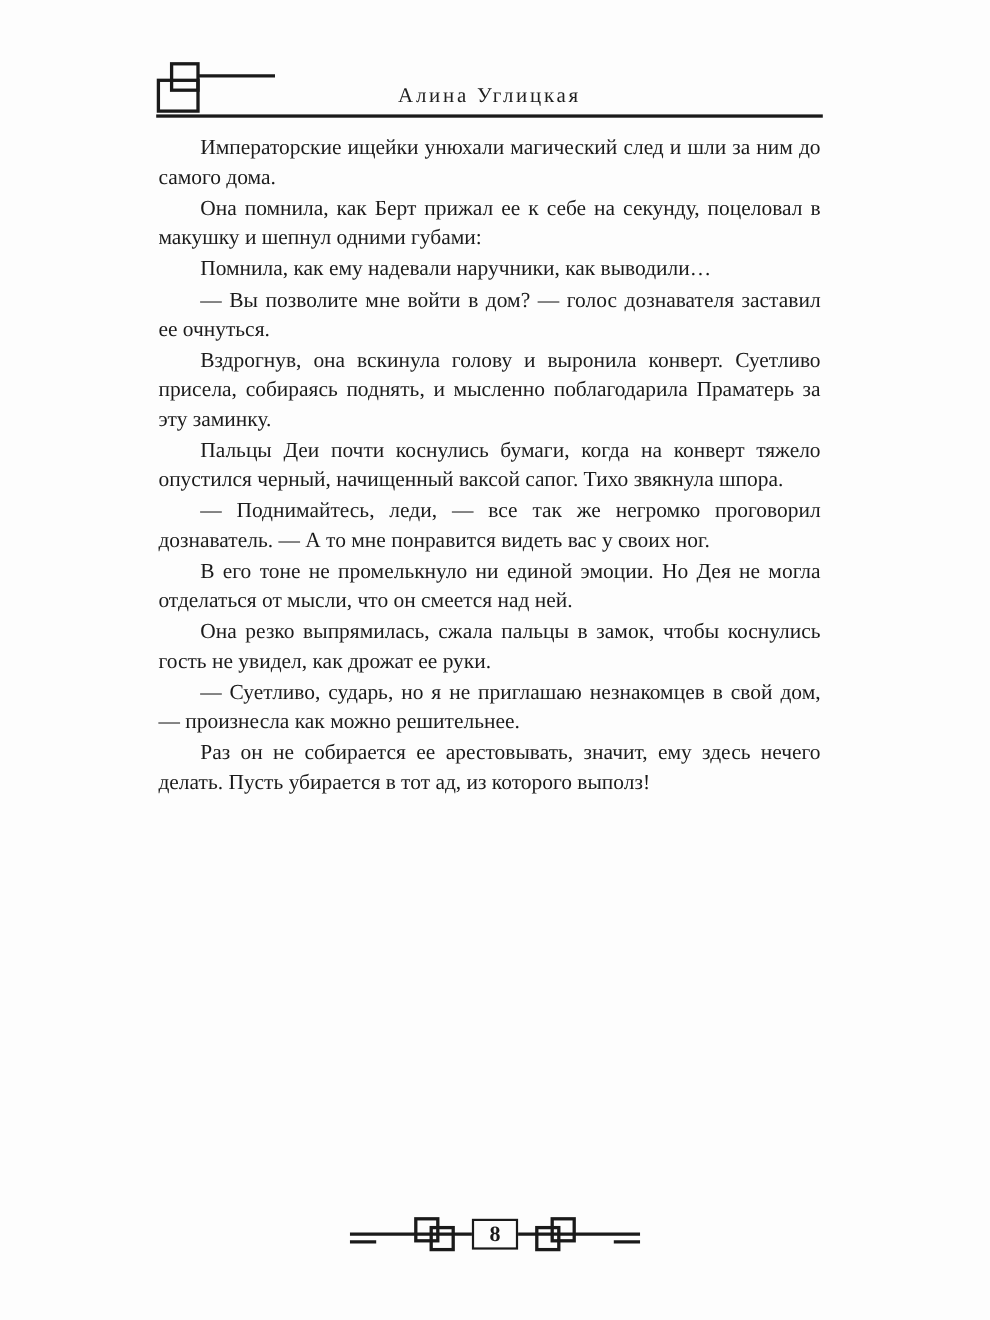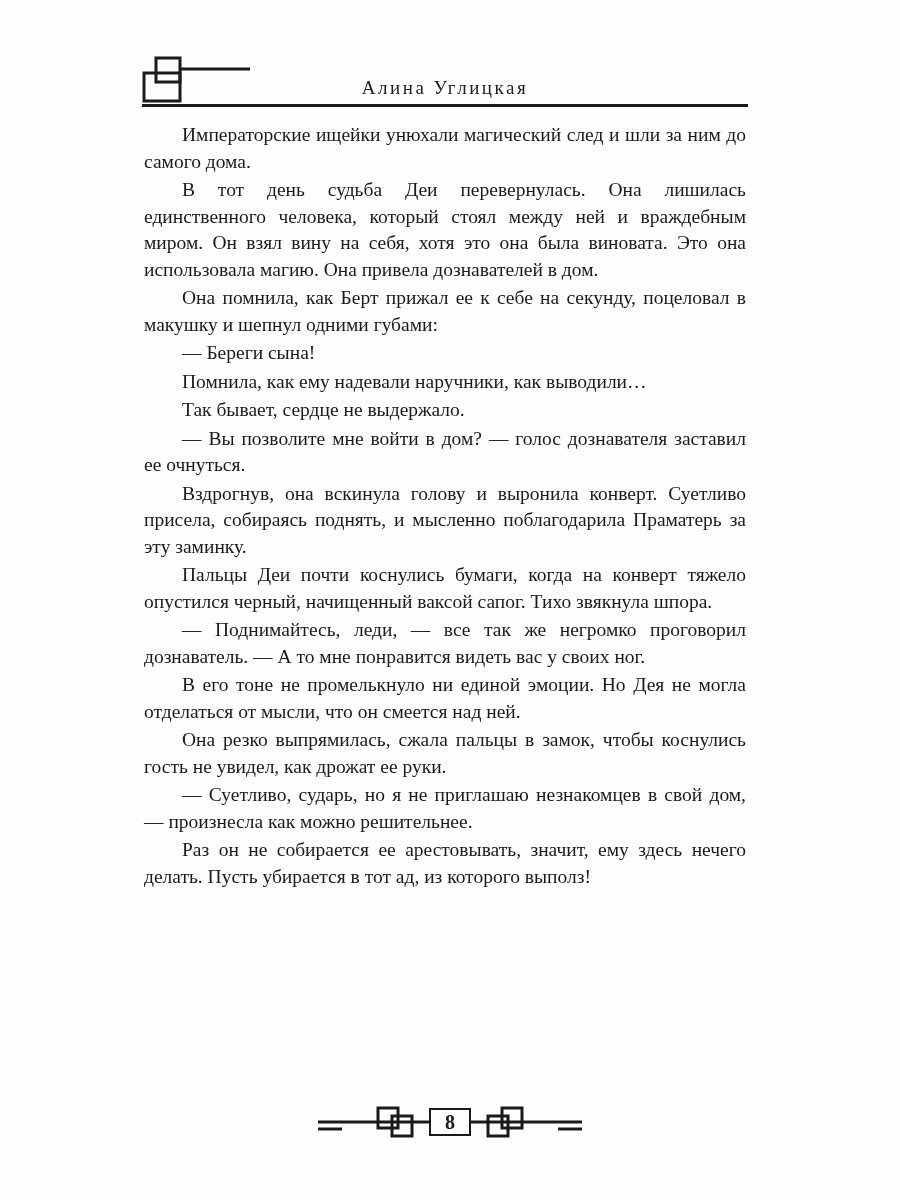--- a/index.html
+++ b/index.html
@@ -104,30 +104,27 @@
     </svg>
     <div class="author">Алина Углицкая</div>
   </header>
 
   <div class="header-rule"></div>
 
   <main class="body-text">
 
       <p class="para">Императорские ищейки унюхали магический след и шли за ним до самого дома.</p>
 
-      <p class="para">В тот день судьба Деи перевернулась. Она лишилась единственного человека, который стоял между ней и враждебным миром. Он взял вину на себя, хотя это она была виновата. Это она использовала магию. Она привела дознавателей в дом.</p>
 
       <p class="para">Она помнила, как Берт прижал ее к себе на секунду, поцеловал в макушку и шепнул одними губами:</p>
 
-      <p class="para">— Береги сына!</p>
 
       <p class="para">Помнила, как ему надевали наручники, как выводили…</p>
 
 
-      <p class="para">Так бывает, сердце не выдержало.</p>
 
       <p class="para">— Вы позволите мне войти в дом? — голос дознавателя заставил ее очнуться.</p>
 
       <p class="para">Вздрогнув, она вскинула голову и выронила конверт. Суетливо присела, собираясь поднять, и мысленно поблагодарила Праматерь за эту заминку.</p>
 
       <p class="para">Пальцы Деи почти коснулись бумаги, когда на конверт тяжело опустился черный, начищенный ваксой сапог. Тихо звякнула шпора.</p>
 
       <p class="para">— Поднимайтесь, леди, — все так же негромко проговорил дознаватель. — А то мне понравится видеть вас у своих ног.</p>
 
       <p class="para">В его тоне не промелькнуло ни единой эмоции. Но Дея не могла отделаться от мысли, что он смеется над ней.</p>

